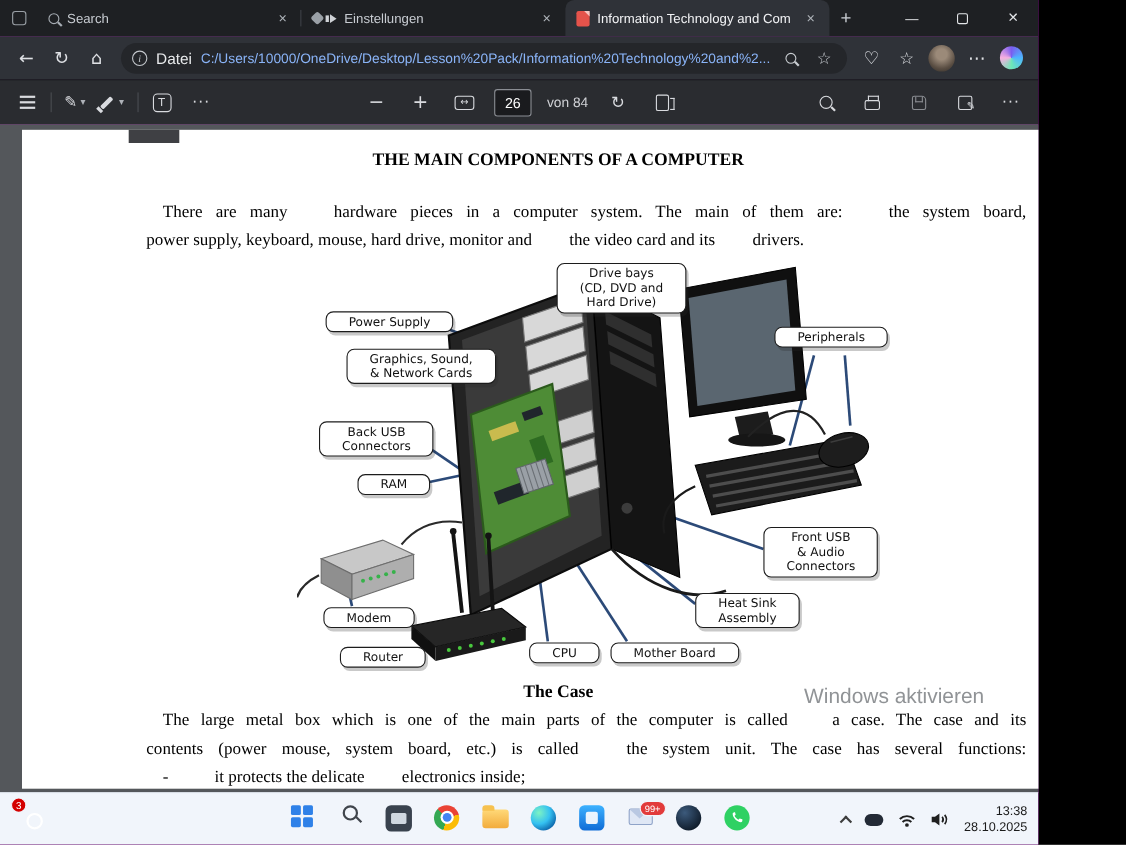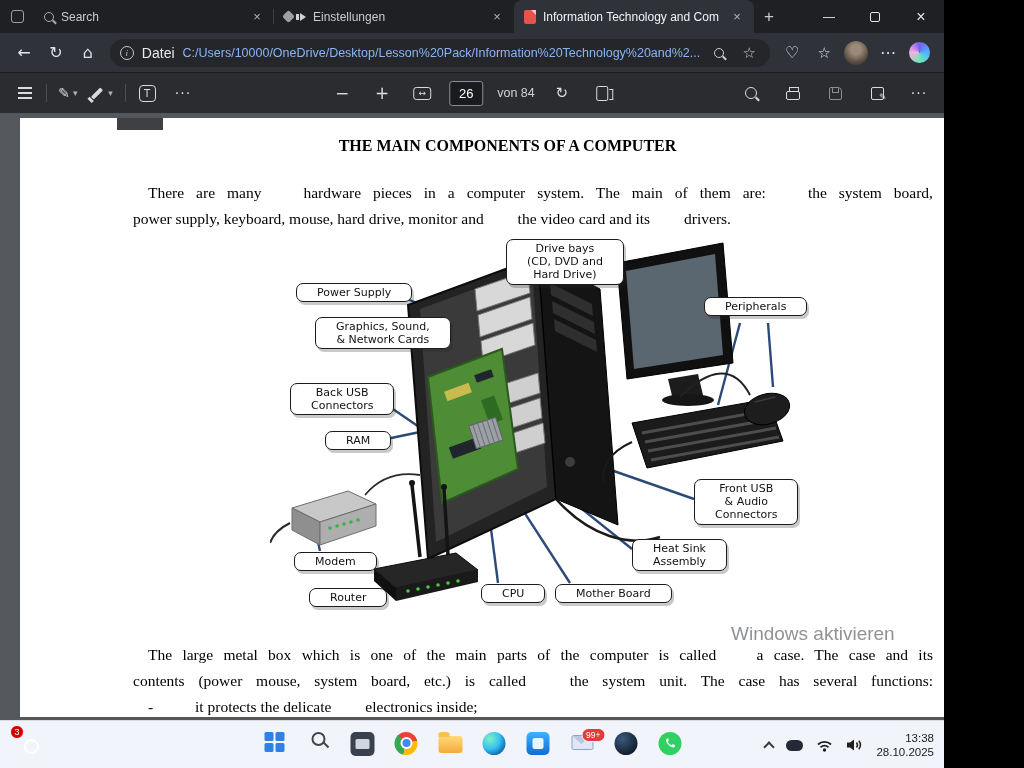--- a/index.html
+++ b/index.html
@@ -380,20 +380,21 @@
 &amp; Audio
 Connectors</div>
         <div class="callout" style="left:362px; top:302px;">Heat Sink
 Assembly</div>
         <div class="callout" style="left:24px; top:315px;">Modem</div>
         <div class="callout" style="left:39px; top:351px;">Router</div>
         <div class="callout" style="left:211px; top:347px;">CPU</div>
         <div class="callout" style="left:265px; top:347px;margin-left:20px;">Mother Board</div>
       </div>
 
+      <div class="case-head">The Case</div>
 
       <div class="para p2">
         <div class="jline"><span class="indent"></span><span>The large metal box which is one of the main parts of the computer is called </span><span class="b">a case</span><span>. The case and its</span></div>
         <div class="jline"><span class="b">contents</span><span> (power mouse, system board, etc.) is called </span><span class="b">the system unit.</span><span> The case has several functions:</span></div>
         <div class="listline"><span class="indent"></span><span class="dash">-</span><span>it protects the delicate </span><span class="b">electronics</span><span> inside;</span></div>
       </div>
 
       <div class="wm wm1">Windows aktivieren</div>
     </div>
 

